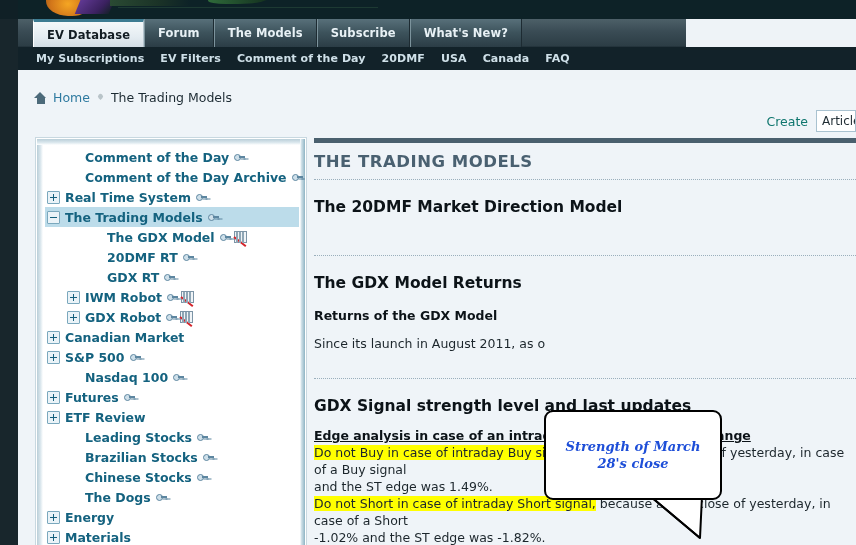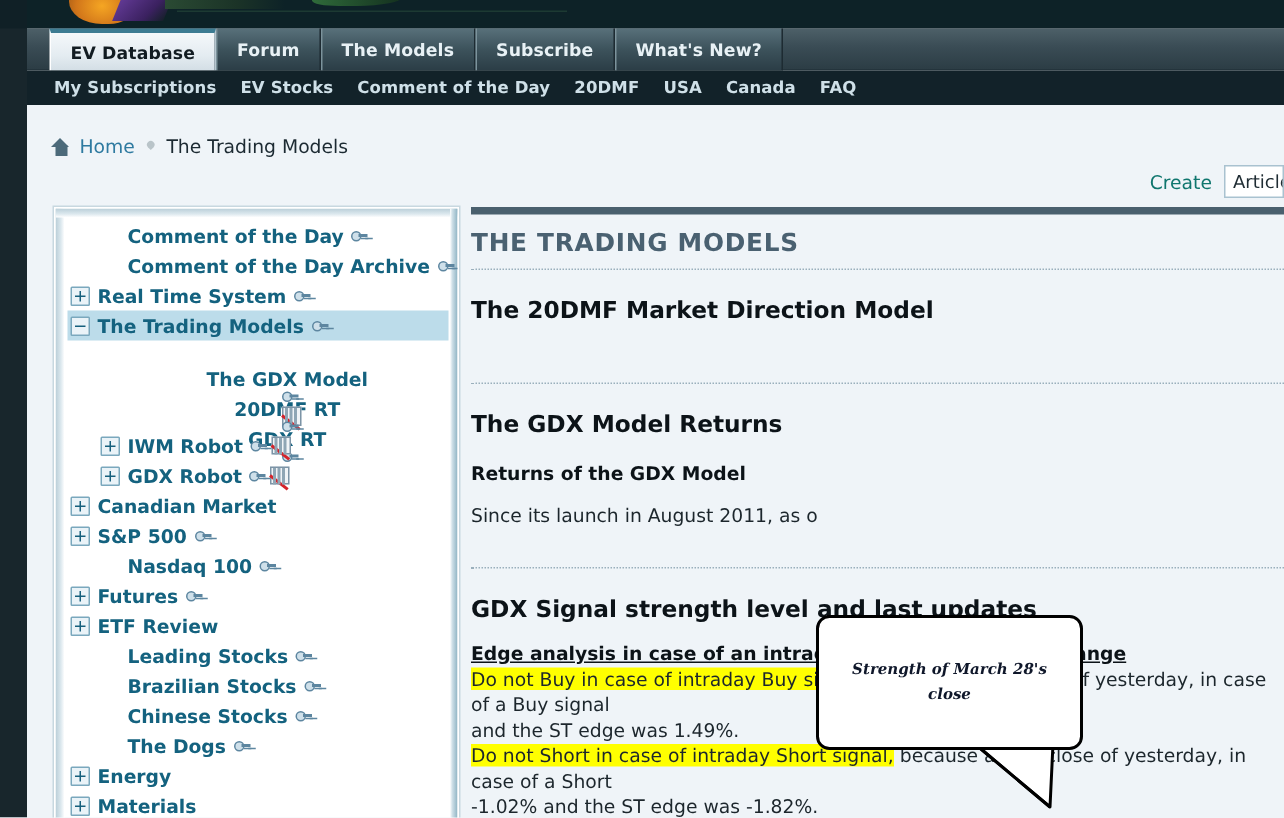--- a/index.html
+++ b/index.html
@@ -48,21 +48,21 @@
     background: linear-gradient(90deg, #2f6b3a 0%, #14301f 100%);
     border-radius: 0 0 50% 30%;
   }
   .banner-line {
     position: absolute; left: 100px; top: 7px; width: 260px; height: 1px;
     background: #1d3a33;
   }
 
   
   .tabbar {
-    position: absolute; left: 18px; top: 19px; width: 838px; height: 28px;
+    position: absolute; left: 18px; top: 19px; width: 668px; height: 28px;
     background: linear-gradient(to bottom, #4d6068 0%, #3a4c55 45%, #2c3d45 100%);
     border-bottom: 1px solid #24343c;
   }
   .tabs { position: absolute; left: 15px; top: 0; height: 28px; display: flex; }
   .tab {
     height: 28px;
     padding: 0 13px;
     display: flex; align-items: center;
     font-size: 11.5px; font-weight: bold;
     color: #e8f1f5;
@@ -165,21 +165,21 @@
     display: flex; align-items: center;
     height: 20px;
     font-size: 12.5px; font-weight: bold;
     color: #14627f;
     cursor: pointer;
     white-space: nowrap;
     padding-left: 2px;
   }
   .tree-item.selected { background: #bcdcea; }
   .tree-item.indent1 { padding-left: 22px; }
-  .tree-item.indent2 { padding-left: 44px; flex-direction: column; }
+  .tree-item.indent2 { padding-left: 44px; }
   .toggle {
     width: 13px; height: 13px; margin-right: 5px; flex: 0 0 13px;
     border: 1px solid #7aa8bd; background: #eaf3f8;
     position: relative; border-radius: 1px;
   }
   .toggle::before {
     content: ""; position: absolute; left: 2px; top: 5px; width: 7px; height: 1px;
     background: #16607d;
   }
   .toggle.plus::after {
@@ -269,21 +269,21 @@
   }
   .callout-box {
     position: absolute; left: 0; top: 0; width: 178px; height: 90px;
     background: #ffffff; border: 2px solid #000000; border-radius: 9px;
     display: flex; align-items: center; justify-content: center;
     text-align: center;
   }
   .callout-text {
     font-family: "DejaVu Serif", "Liberation Serif", serif;
     font-style: italic; font-weight: bold;
-    font-size: 10px; color: #0f172a; line-height: 17px;
+    font-size: 13px; color: #1d4ed8; line-height: 17px;
     padding: 0 14px;
   }
   .callout-tail { position: absolute; left: -2px; top: 84px; }
 </style>
 </head>
 <body>
 
 <div id="root">
 
   <div class="left-strip"></div>
@@ -304,21 +304,21 @@
         <div class="tab">Forum</div>
         <div class="tab">The Models</div>
         <div class="tab">Subscribe</div>
         <div class="tab">What's New?</div>
       </div>
   </div>
 
   <div class="navbar">
     <div class="navlinks" id="navlinks">
         <div class="navlink">My Subscriptions</div>
-        <div class="navlink">EV Stocks</div>
+        <div class="navlink">EV Filters</div>
         <div class="navlink">Comment of the Day</div>
         <div class="navlink">20DMF</div>
         <div class="navlink">USA</div>
         <div class="navlink">Canada</div>
         <div class="navlink">FAQ</div>
       </div>
   </div>
 
   <div class="page">
 

